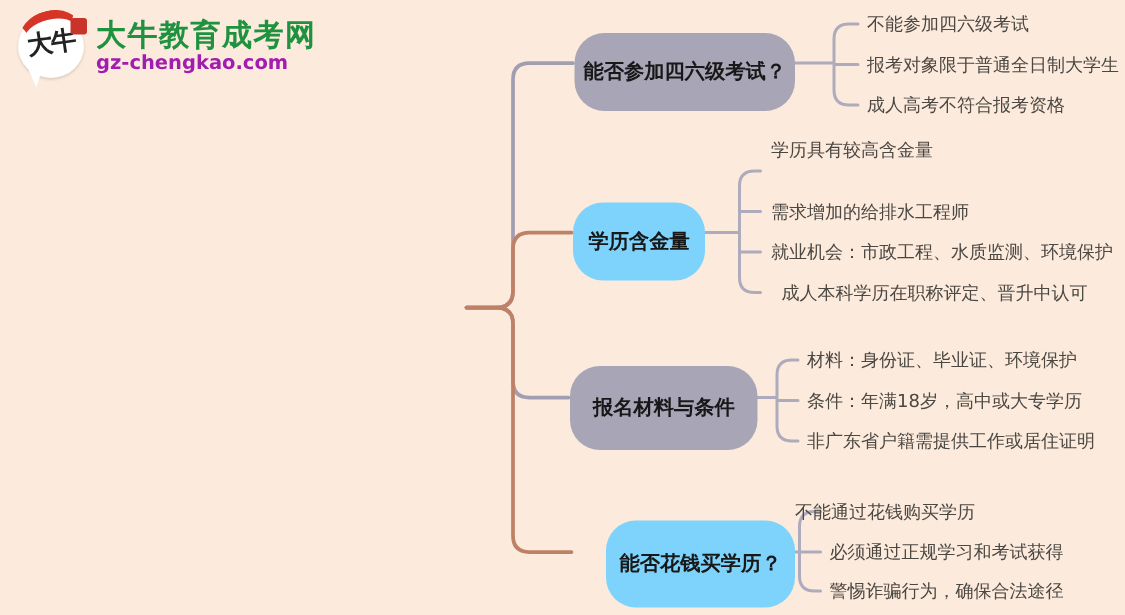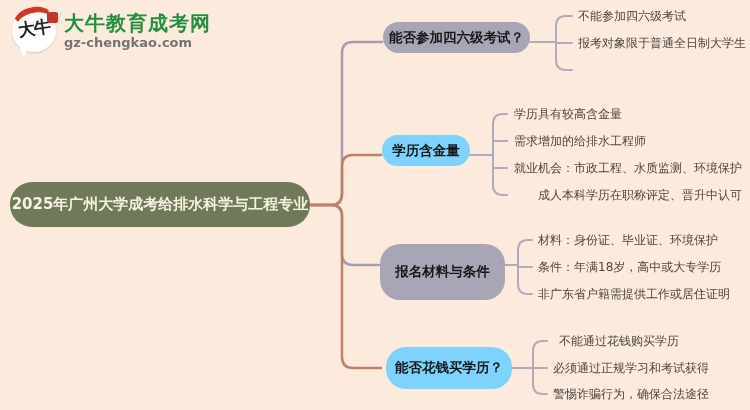--- a/index.html
+++ b/index.html
@@ -16,33 +16,33 @@
     box-shadow:0 1px 2px rgba(0,0,0,.15);}
   .logo-arc{position:absolute;left:1px;top:-3px;width:36px;height:26px;border-radius:50%;
     border-top:6px solid #d63427;border-left:3px solid transparent;border-right:3px solid transparent;
     border-bottom:none;transform:rotate(-14deg);}
   .logo-bubble-text{position:absolute;left:0;top:7px;width:44px;text-align:center;
     font-weight:bold;font-size:17px;color:#222;letter-spacing:-1px;transform:rotate(-8deg);}
   .logo-seal{position:absolute;right:-2px;top:2px;width:11px;height:11px;background:#c8342a;border-radius:2px;}
   .logo-tail{position:absolute;left:5px;bottom:-5px;width:0;height:0;
     border-left:9px solid transparent;border-top:10px solid #ffffff;transform:rotate(18deg);}
   .logo-title{font-weight:bold;font-size:20px;color:#1f9240;line-height:1.15;letter-spacing:1px;}
-  .logo-sub{font-weight:bold;font-size:13px;color:#737373;line-height:1.2;}
+  .logo-sub{font-weight:bold;font-size:13px;color:#a21caf;line-height:1.2;}
 
   
   .node{position:absolute;display:flex;align-items:center;justify-content:center;
     border-radius:22px;font-weight:bold;box-sizing:border-box;text-align:center;}
   .node-root{left:10px;top:182px;width:300px;height:45px;background:#6e7a58;color:#f6f2e2;font-size:15px;}
-  .node-branch{height:31px;border-radius:20px;color:#181818;font-size:13.5px;}
+  .node-branch{height:52px;border-radius:20px;color:#181818;font-size:13.5px;}
   .fill-lavender{background:#a8a5b7;}
   .fill-salmon{background:#7dd3fc;}
   .node-b1{left:383px;top:22px;width:147px;}
   .node-b2{left:382px;top:135px;width:88px;}
   .node-b3{left:380px;top:244px;width:125px;height:56px;}
-  .node-b4{left:386px;top:347px;width:126px;height:42px;}
+  .node-b4{left:404px;top:347px;width:126px;height:58px;}
 
   
   .leaf{position:absolute;height:18px;line-height:18px;font-size:12px;color:#4b4742;white-space:nowrap;}
 </style>
 </head>
 <body>
 
 <div class="canvas">
 
   <svg class="connectors" width="750" height="410" viewBox="0 0 750 410" fill="none" stroke-linecap="round" stroke-linejoin="round">
@@ -67,36 +67,36 @@
       <span class="logo-bubble-text">大牛</span>
       <div class="logo-seal"></div>
       <div class="logo-tail"></div>
     </div>
     <div class="logo-text">
       <div class="logo-title">大牛教育成考网</div>
       <div class="logo-sub">gz-chengkao.com</div>
     </div>
   </div>
 
-  <div class="node node-root">2025年广州大学成考给排水科学与工程专业</div>
 
   <div class="node node-branch fill-lavender node-b1">能否参加四六级考试？</div>
   <div class="node node-branch fill-salmon node-b2">学历含金量</div>
   <div class="node node-branch fill-lavender node-b3">报名材料与条件</div>
   <div class="node node-branch fill-salmon node-b4">能否花钱买学历？</div>
 
   <div class="leaf" style="left:578px;top:7px">不能参加四六级考试</div>
   <div class="leaf" style="left:578px;top:34px">报考对象限于普通全日制大学生</div>
+  <div class="leaf" style="left:578px;top:61px">成人高考不符合报考资格</div>
 
-  <div class="leaf" style="left:514px;top:105px">学历具有较高含金量</div>
+  <div class="leaf" style="left:514px;top:91px">学历具有较高含金量</div>
   <div class="leaf" style="left:514px;top:132px">需求增加的给排水工程师</div>
   <div class="leaf" style="left:514px;top:159px">就业机会：市政工程、水质监测、环境保护</div>
-  <div class="leaf" style="left:538px;top:186px">成人本科学历在职称评定、晋升中认可</div>
+  <div class="leaf" style="left:521px;top:186px">成人本科学历在职称评定、晋升中认可</div>
 
   <div class="leaf" style="left:538px;top:231px">材料：身份证、毕业证、环境保护</div>
   <div class="leaf" style="left:538px;top:258px">条件：年满18岁，高中或大专学历</div>
   <div class="leaf" style="left:538px;top:285px">非广东省户籍需提供工作或居住证明</div>
 
-  <div class="leaf" style="left:559px;top:332px">不能通过花钱购买学历</div>
+  <div class="leaf" style="left:530px;top:332px">不能通过花钱购买学历</div>
   <div class="leaf" style="left:553px;top:359px">必须通过正规学习和考试获得</div>
   <div class="leaf" style="left:553px;top:385px">警惕诈骗行为，确保合法途径</div>
 
 </div>
 
 </body></html>

